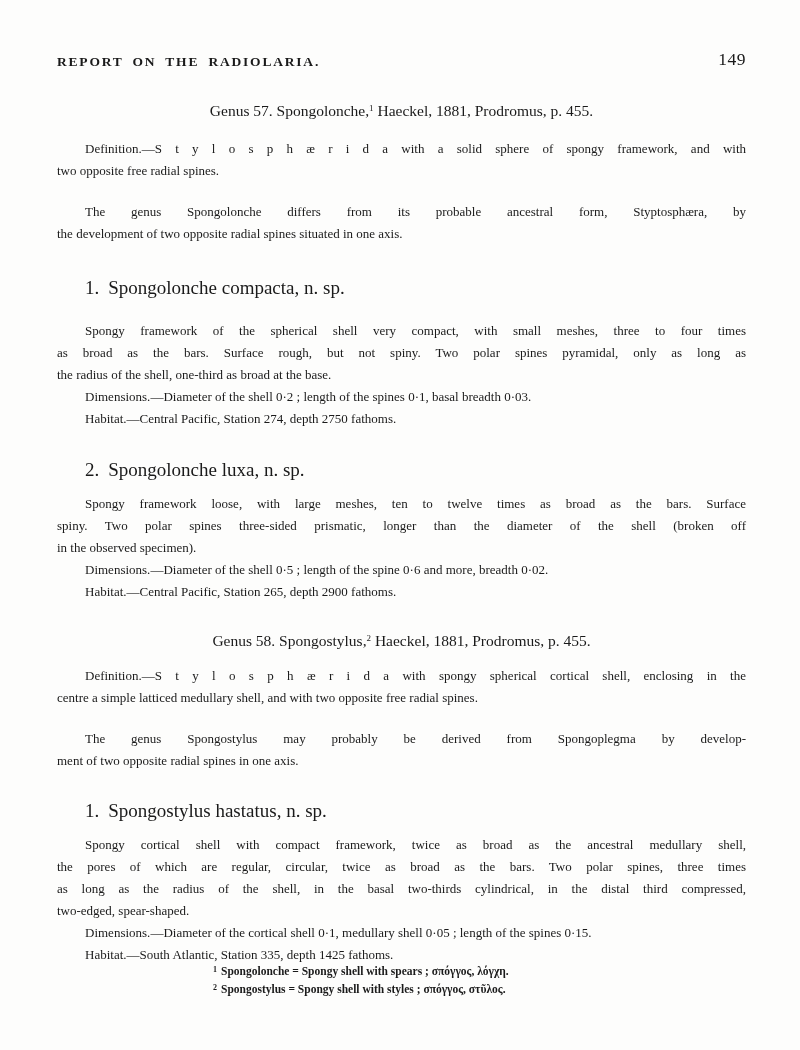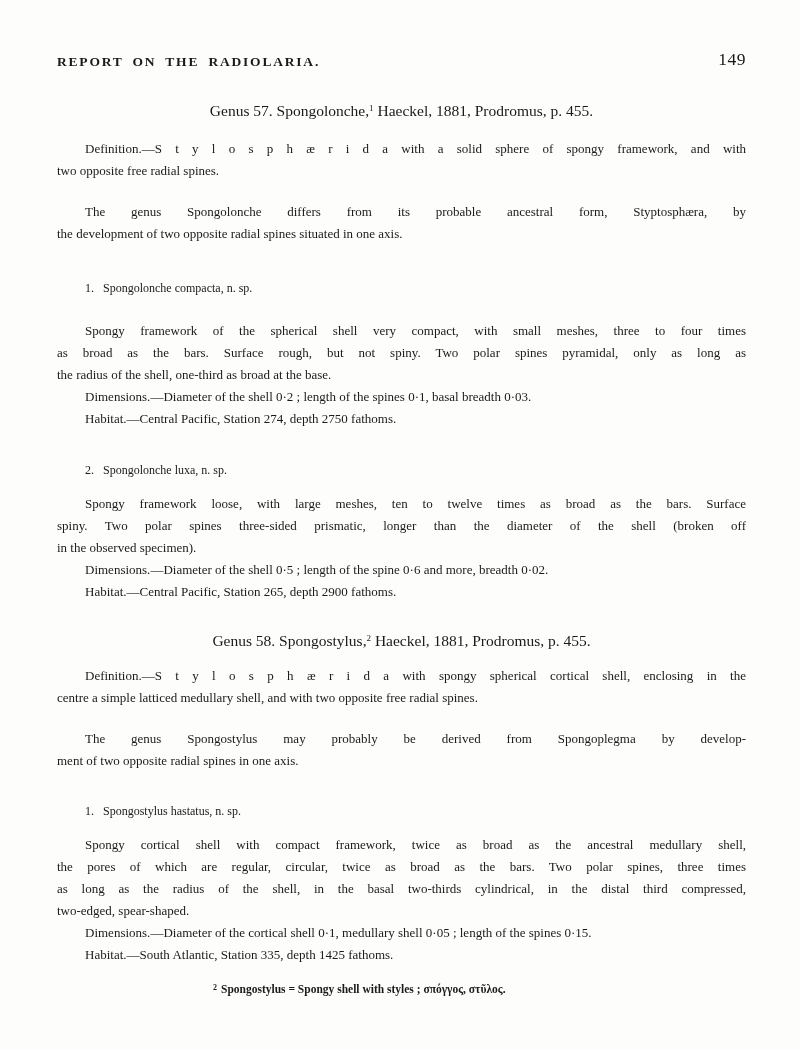--- a/index.html
+++ b/index.html
@@ -20,21 +20,21 @@
   .running-head{
     position:absolute;top:54px;left:57px;width:689px;
     text-align:left;font-size:13.5px;font-weight:700;
     letter-spacing:1.8px;word-spacing:4px;
   }
   .page-num{
     position:absolute;top:49px;right:54px;
     font-size:17.5px;letter-spacing:.5px;
   }
   .genus-heading{text-align:center;font-size:15.5px;}
-  .species-heading{font-size:12px;padding-left:28px;}
+  .species-heading{font-size:19px;padding-left:28px;}
   .species-heading .num{margin-right:9px;}
   .footnote{
     position:absolute;left:213px;width:420px;
     font-size:11.5px;line-height:18px;font-weight:600;
   }
   .footnote .sup{font-size:8px;vertical-align:3px;margin-right:4px;}
 </style>
 </head>
 <body>
 
@@ -91,15 +91,16 @@
 
   <div class="blk" style="top:834px;">
     <span class="ln ind">Spongy cortical shell with compact framework, twice as broad as the ancestral medullary shell,</span>
     <span class="ln">the pores of which are regular, circular, twice as broad as the bars. Two polar spines, three times</span>
     <span class="ln">as long as the radius of the shell, in the basal two-thirds cylindrical, in the distal third compressed,</span>
     <span class="ln-last">two-edged, spear-shaped.</span>
     <span class="ln-last ind"><span class="it">Dimensions.</span><span>—Diameter of the cortical shell 0·1, medullary shell 0·05 ; length of the spines 0·15.</span></span>
     <span class="ln-last ind"><span class="it">Habitat.</span><span>—South Atlantic, Station 335, depth 1425 fathoms.</span></span>
   </div>
 
+  <div class="footnote" style="top:961px;"><span class="sup">1</span><span class="it">Spongolonche</span><span> = Spongy shell with spears ; </span><span class="it">σπόγγος, λόγχη.</span></div>
   <div class="footnote" style="top:979px;"><span class="sup">2</span><span class="it">Spongostylus</span><span> = Spongy shell with styles ; </span><span class="it">σπόγγος, στῦλος.</span></div>
 
 </div>
 
 </body></html>

